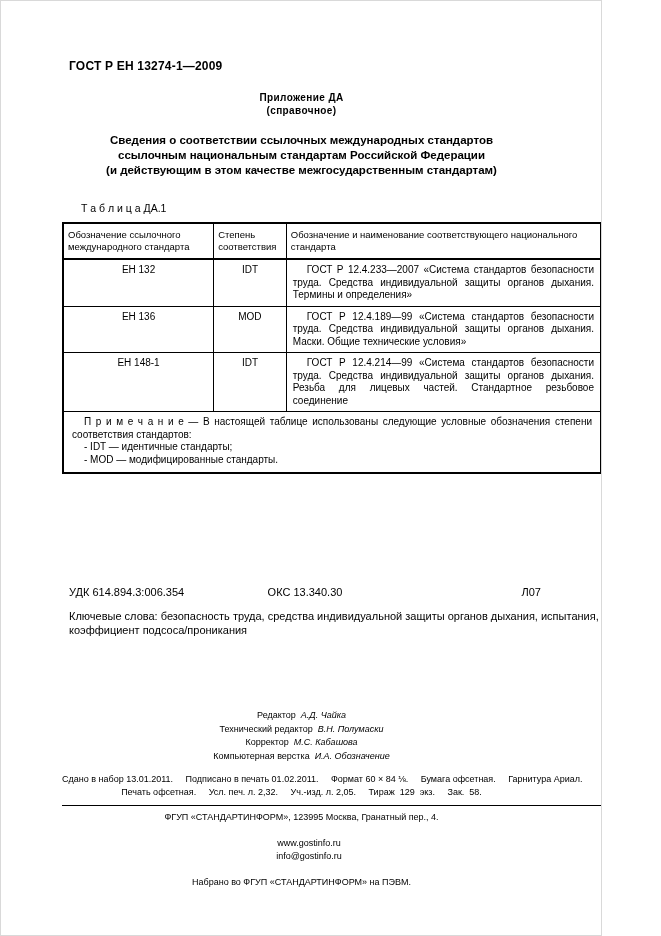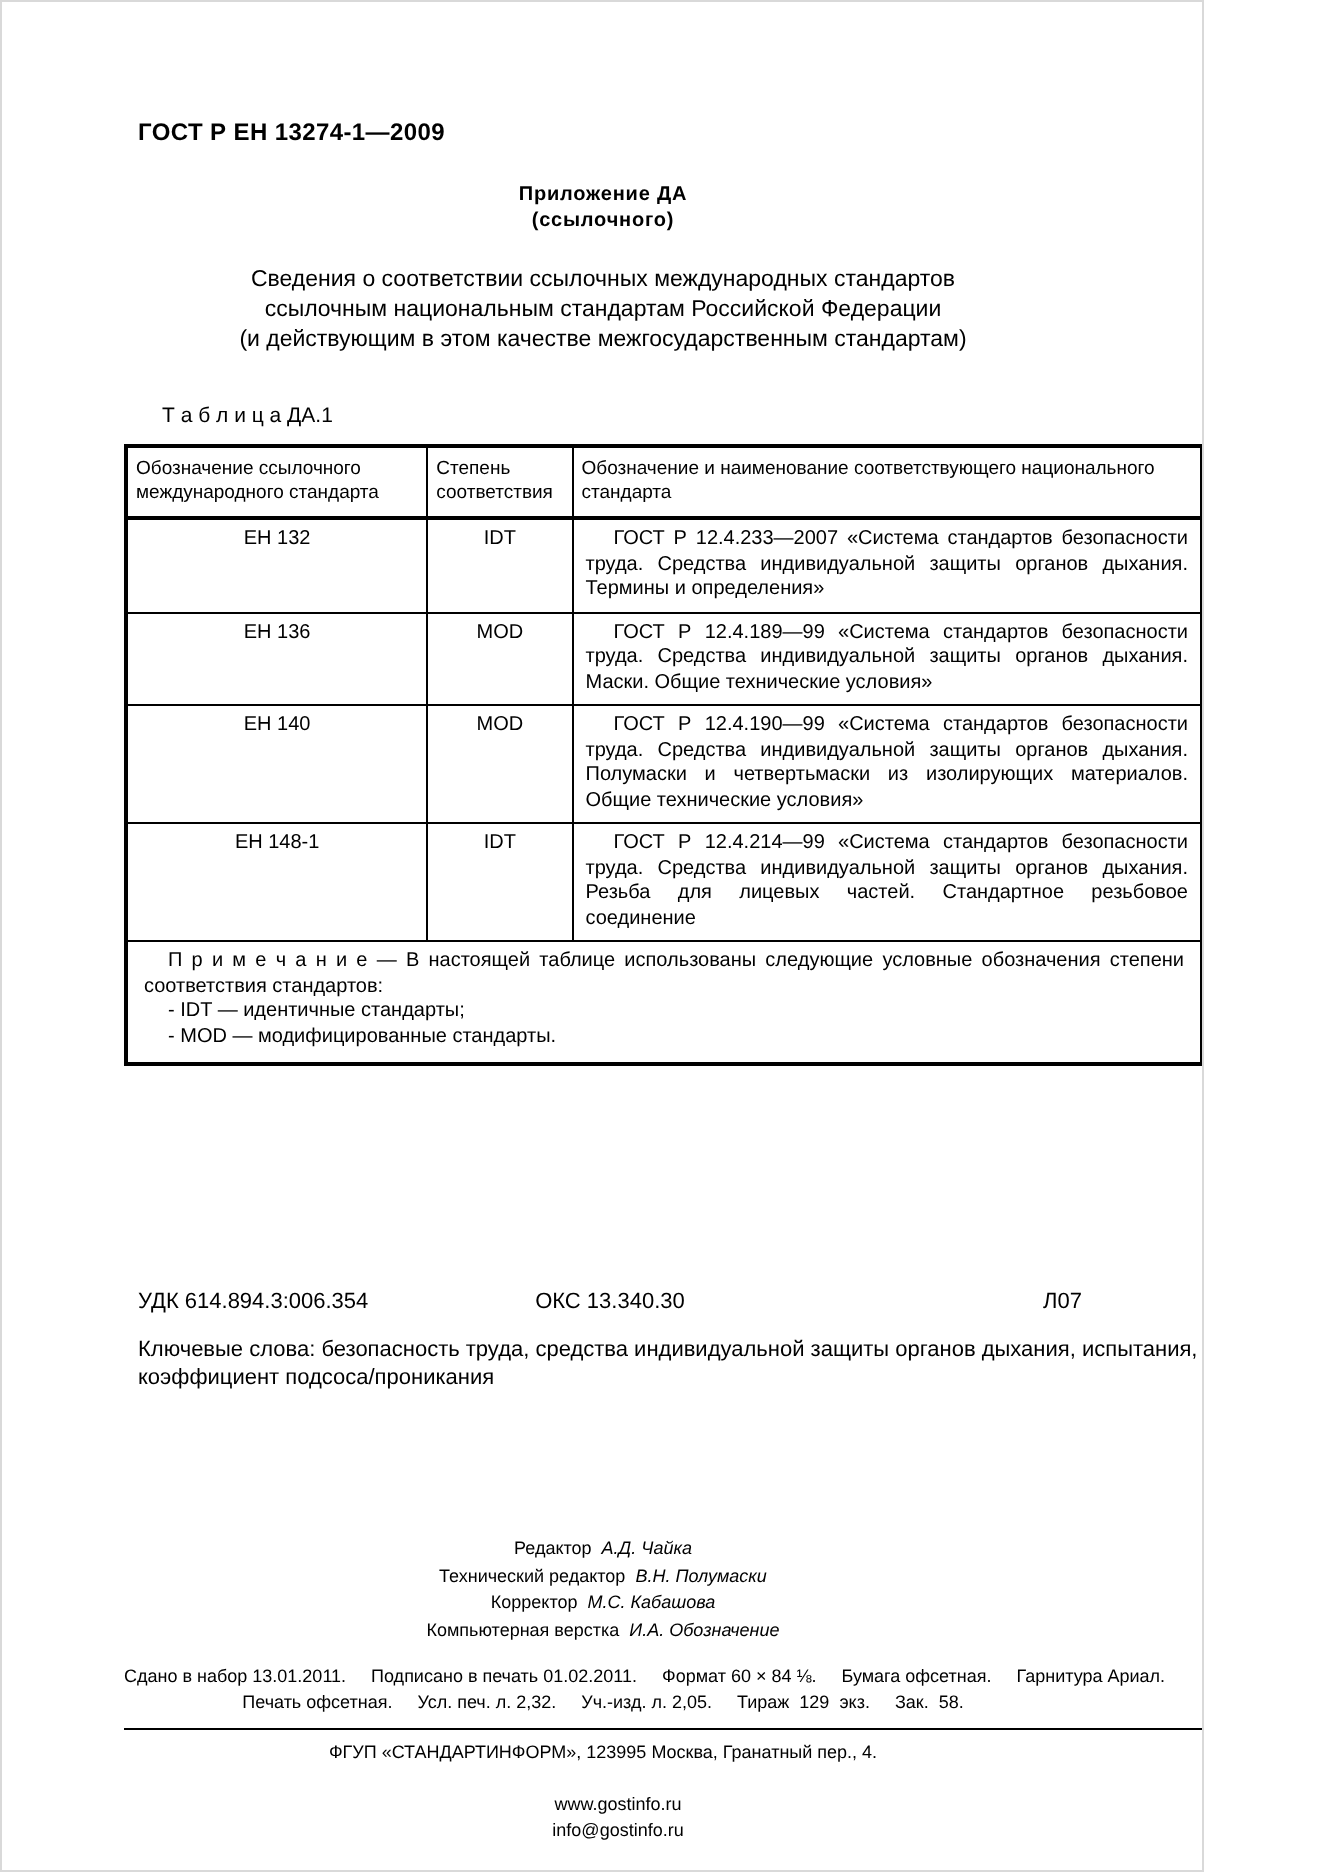--- a/index.html
+++ b/index.html
@@ -30,21 +30,21 @@
     text-align: center;
     font-size: 10px;
     font-weight: bold;
     line-height: 13px;
     letter-spacing: 0.4px;
   }
   .title-block {
     margin-top: 16px;
     text-align: center;
     font-size: 11.5px;
-    font-weight: normal;
+    font-weight: bold;
     line-height: 15px;
   }
   .table-caption {
     margin-top: 24px;
     margin-left: 19px;
     font-size: 10.5px;
   }
   table.std-table {
     margin-top: 8px;
     width: 540px;
@@ -139,21 +139,21 @@
 </style>
 </head>
 <body>
 
 <div class="page">
 
   <div class="doc-code">ГОСТ Р ЕН 13274-1—2009</div>
 
   <div class="appendix">
     <div>Приложение ДА</div>
-    <div>(ссылочного)</div>
+    <div>(справочное)</div>
   </div>
 
   <div class="title-block">
     <div>Сведения о соответствии ссылочных международных стандартов</div>
     <div>ссылочным национальным стандартам Российской Федерации</div>
     <div>(и действующим в этом качестве межгосударственным стандартам)</div>
   </div>
 
   <div class="table-caption">Т а б л и ц а  ДА.1</div>
 
@@ -179,27 +179,20 @@
           </td>
       </tr>
       <tr>
         <td class="cell-center">ЕН 136</td>
         <td class="cell-center">MOD</td>
         <td class="cell-desc">
             <p>ГОСТ Р 12.4.189—99 «Система стандартов безопасности труда. Средства индивидуальной защиты органов дыхания. Маски. Общие технические условия»</p>
           </td>
       </tr>
       <tr>
-        <td class="cell-center">ЕН 140</td>
-        <td class="cell-center">MOD</td>
-        <td class="cell-desc">
-            <p>ГОСТ Р 12.4.190—99 «Система стандартов безопасности труда. Средства индивидуальной защиты органов дыхания. Полумаски и четвертьмаски из изолирующих материалов. Общие технические условия»</p>
-          </td>
-      </tr>
-      <tr>
         <td class="cell-center">ЕН 148-1</td>
         <td class="cell-center">IDT</td>
         <td class="cell-desc">
             <p>ГОСТ Р 12.4.214—99 «Система стандартов безопасности труда. Средства индивидуальной защиты органов дыхания. Резьба для лицевых частей. Стандартное резьбовое соединение</p>
           </td>
       </tr>
       <tr class="note-row">
         <td colspan="3">
           <p class="note-p">П р и м е ч а н и е — В настоящей таблице использованы следующие условные обозначения степени соответствия стандартов:</p>
           <div class="note-item">- IDT — идентичные стандарты;</div>

